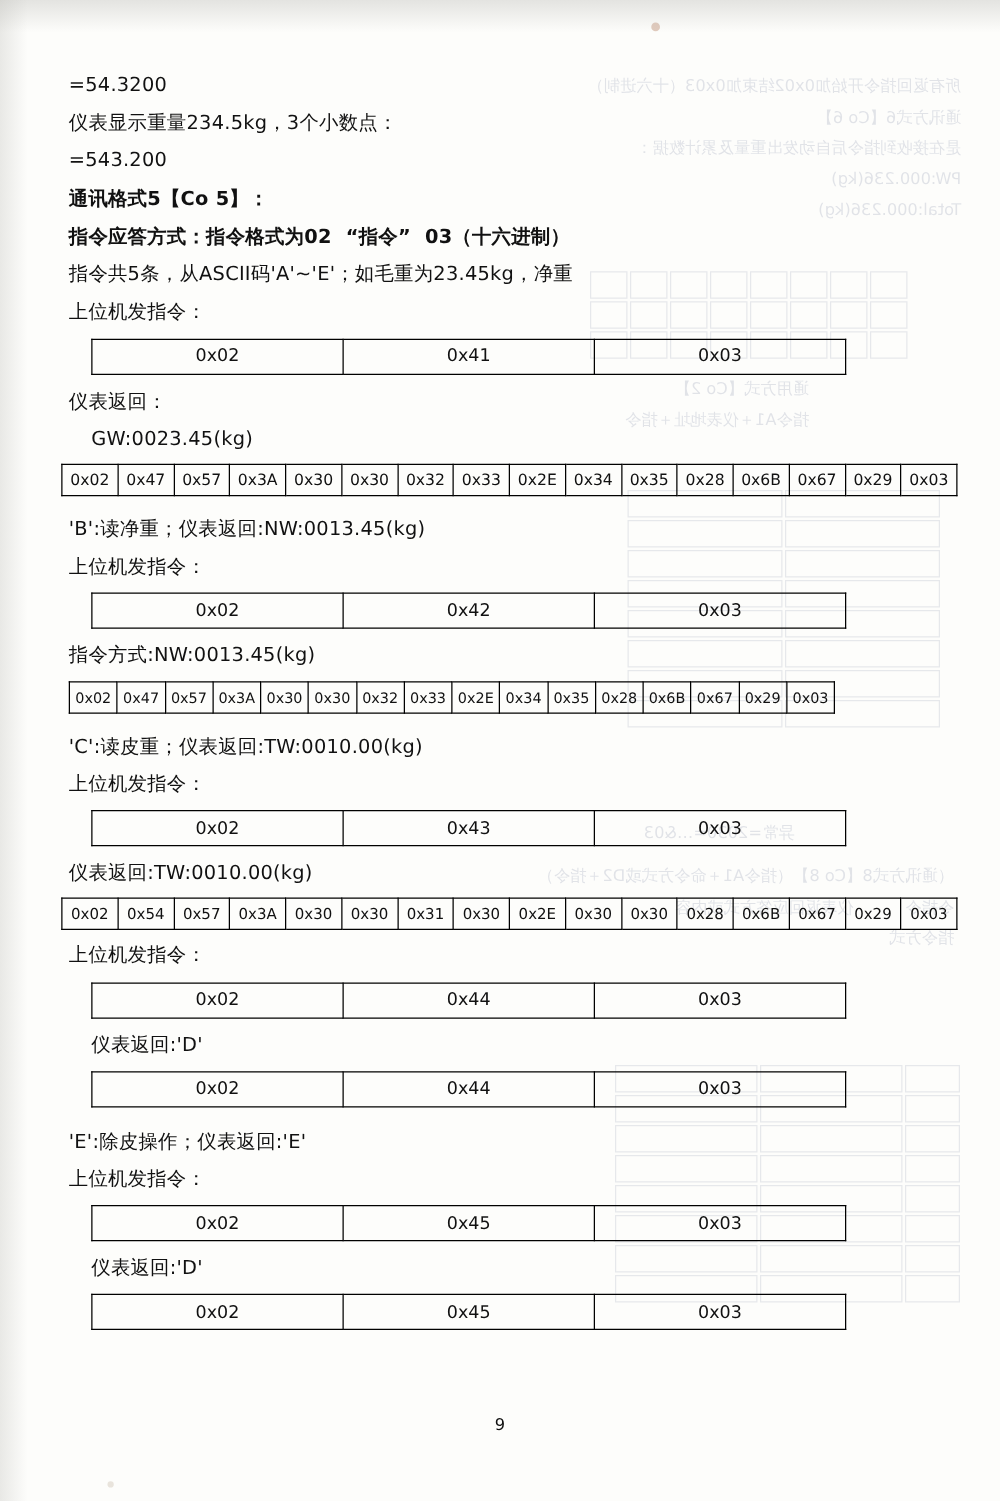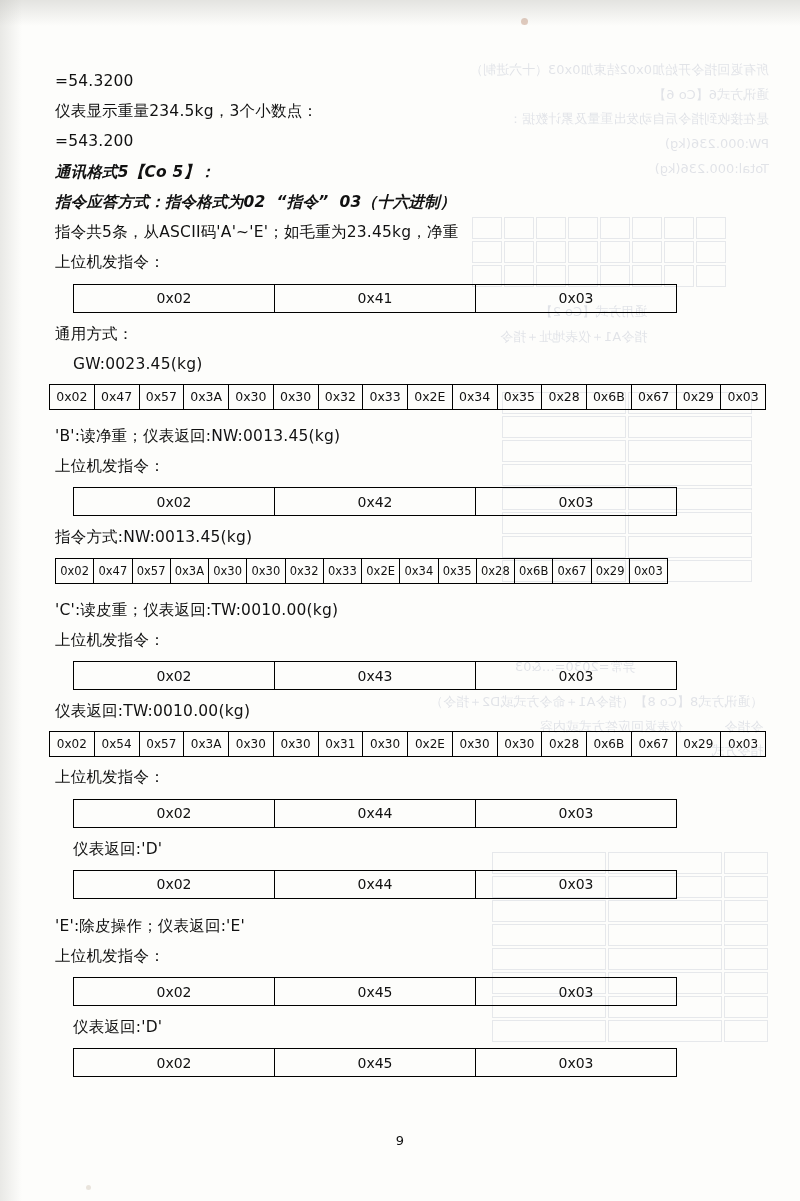--- a/index.html
+++ b/index.html
@@ -38,32 +38,31 @@
     pointer-events: none;
   }
   .bleed-table td {
     border: 1px solid #2b3a6b;
     width: 26px;
     height: 18px;
   }
   .content {
     position: absolute;
     left: 55px;
-    top: 66px;
+    top: 53px;
     width: 600px;
   }
   .line {
     font-size: 15.5px;
     line-height: 1.95;
     white-space: pre-wrap;
     letter-spacing: 0.2px;
   }
   .line.bold {
     font-weight: bold;
-    font-style: italic;
   }
   .gap-s { height: 6px; }
 
   
   table.cmd3 {
     border-collapse: collapse;
     margin: 6px 0 6px 0;
     table-layout: fixed;
     width: 594px;
   }
@@ -283,21 +282,21 @@
       <table class="cmd3">
         <tbody>
             <tr>
           <td class="c1">0x02</td>
           <td class="c2">0x41</td>
           <td class="c3">0x03</td>
         </tr>
       </tbody>
         </table>
     </div>
-    <div class="line">通用方式：</div>
+    <div class="line">仪表返回：</div>
     <div class="line indent1">GW:0023.45(kg)</div>
     <table class="bytes w1">
       <tbody>
           <tr>
         <td>0x02</td>
         <td>0x47</td>
         <td>0x57</td>
         <td>0x3A</td>
         <td>0x30</td>
         <td>0x30</td>

